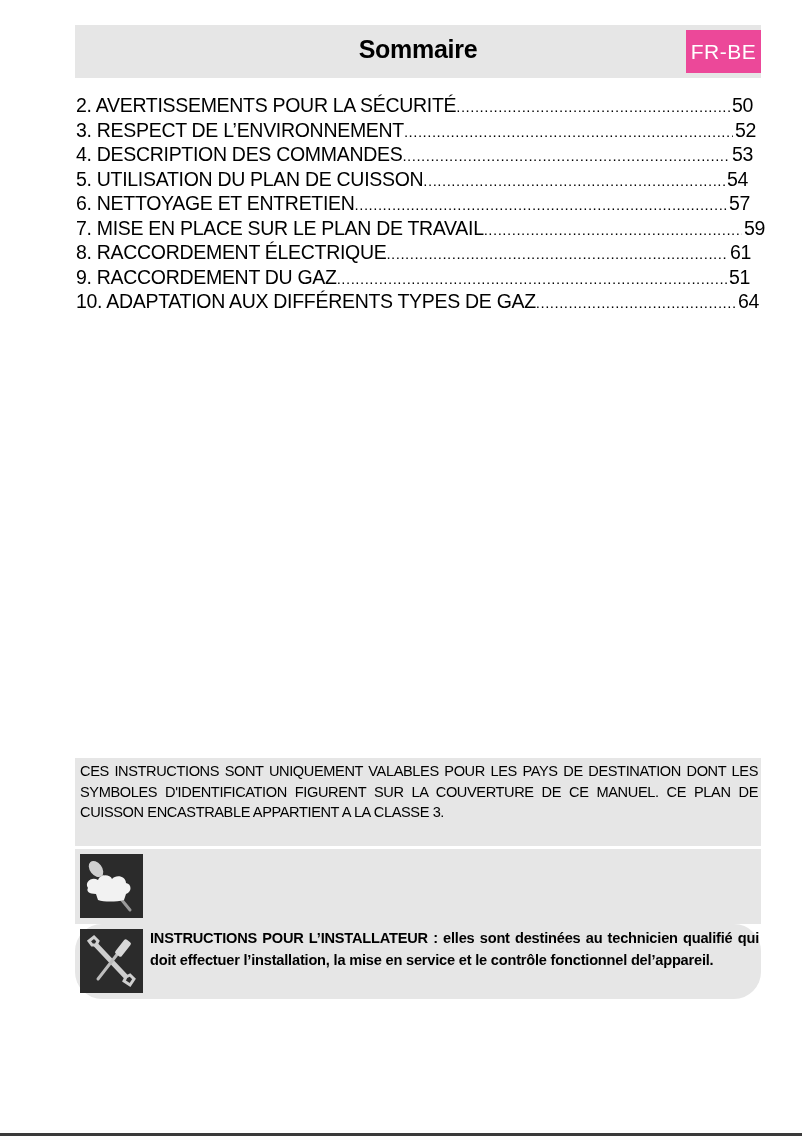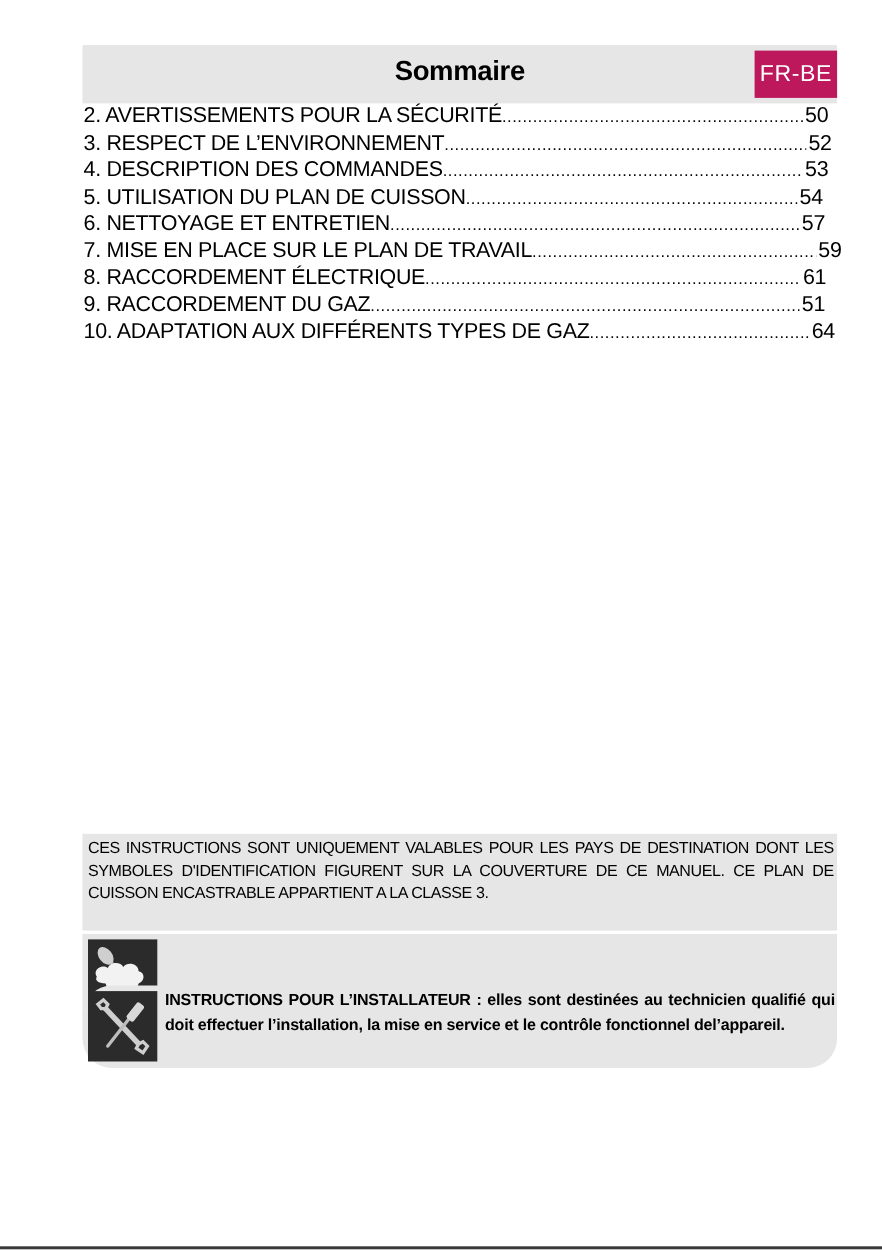--- a/index.html
+++ b/index.html
@@ -1,20 +1,20 @@
 <!DOCTYPE html>
 <html><head>
 <meta charset="utf-8">
 <style>
   html, body { margin:0; padding:0; }
   body { width:802px; height:1136px; background:#ffffff; position:relative; overflow:hidden;
          font-family:"Liberation Sans", sans-serif; color:#000; }
-  .header { position:absolute; left:75px; top:25px; width:686px; height:53px; background:#e6e6e6;margin-top:16px; }
+  .header { position:absolute; left:75px; top:25px; width:686px; height:53px; background:#e6e6e6; }
   .header-title { position:absolute; left:0; right:0; top:10px; text-align:center; font-weight:bold; font-size:25px; letter-spacing:-0.3px; }
-  .lang-badge { position:absolute; left:611px; top:5px; width:75px; height:43px; background:#be185d; color:#fff;
+  .lang-badge { position:absolute; left:611px; top:5px; width:75px; height:43px; background:#ec4899; color:#fff;
                 font-size:21px; line-height:43px; text-align:center; letter-spacing:0.5px; }
   .toc { position:absolute; left:76px; top:94px; width:690px; }
   .toc-row { display:flex; align-items:baseline; height:24.5px; font-size:19.5px; white-space:nowrap; letter-spacing:-0.3px; }
   .toc-label { flex:0 0 auto; }
   .toc-dots { flex:1 1 auto; overflow:hidden; font-size:15px; letter-spacing:0.5px; }
   .toc-dots::before { content:"................................................................................................................................................................"; }
   .toc-page { flex:0 0 auto; padding-left:2px; }
   .notice { position:absolute; left:75px; top:758px; width:686px; height:88px; background:#e6e6e6; }
   .notice-text { position:absolute; left:5px; right:3px; top:3px; font-size:14.6px; line-height:20.5px; text-align:justify; letter-spacing:-0.4px; }
   .info-box { position:absolute; left:75px; width:686px; height:75px; background:#e6e6e6; }
@@ -87,21 +87,21 @@
 <div class="info-box" style="top:849px;">
   <div class="info-icon">
     <svg viewBox="0 0 63 64">
       <line x1="14" y1="12" x2="50" y2="56" stroke="#9a9a9a" stroke-width="3" stroke-linecap="round"></line>
       <ellipse cx="16" cy="15" rx="6" ry="9" fill="#cfcfcf" transform="rotate(-38 16 15)"></ellipse>
       <path d="M8 34 C4 28 12 22 18 26 C20 20 30 20 32 25 C36 20 46 22 46 29 C52 30 52 38 46 40 L44 46 C36 48 24 48 18 46 L16 40 C9 40 6 37 8 34 Z" fill="#f2f2f2"></path>
     </svg>
   </div>
 </div>
 
-<div class="info-box" style="top:896px;border-radius:27px;">
+<div class="info-box" style="top:924px;border-radius:27px;">
   <div class="info-icon">
     <svg viewBox="0 0 63 64">
       <g stroke="#cfcfcf" stroke-linecap="round">
         <line x1="16" y1="16" x2="48" y2="50" stroke-width="5"></line>
       </g>
       <path d="M9 12 L14 8 L18 12 L16 16 L12 16 Z" fill="#2b2b2b" stroke="#cfcfcf" stroke-width="3"></path>
       <path d="M44 52 L50 56 L54 50 L50 46 L46 48 Z" fill="#2b2b2b" stroke="#cfcfcf" stroke-width="3"></path>
       <line x1="46" y1="14" x2="18" y2="50" stroke="#bdbdbd" stroke-width="3" stroke-linecap="round"></line>
       <rect x="39" y="10" width="8" height="18" rx="2" fill="#d8d8d8" transform="rotate(38 43 19)"></rect>
     </svg>

